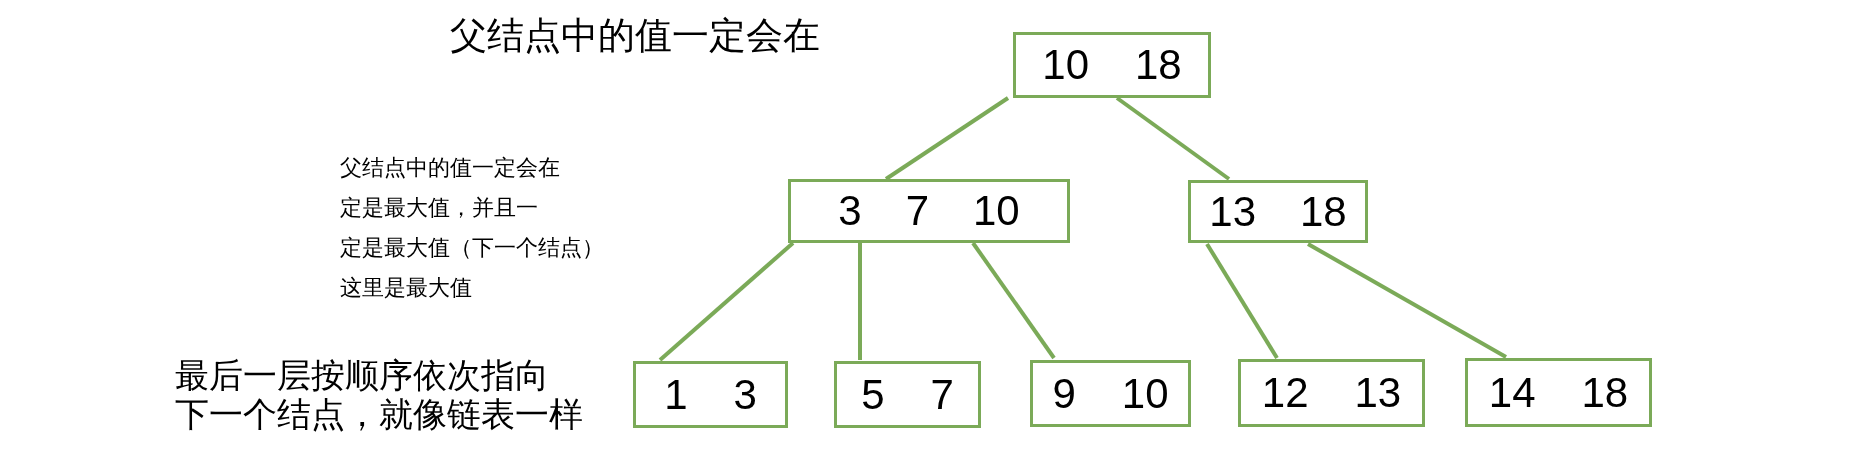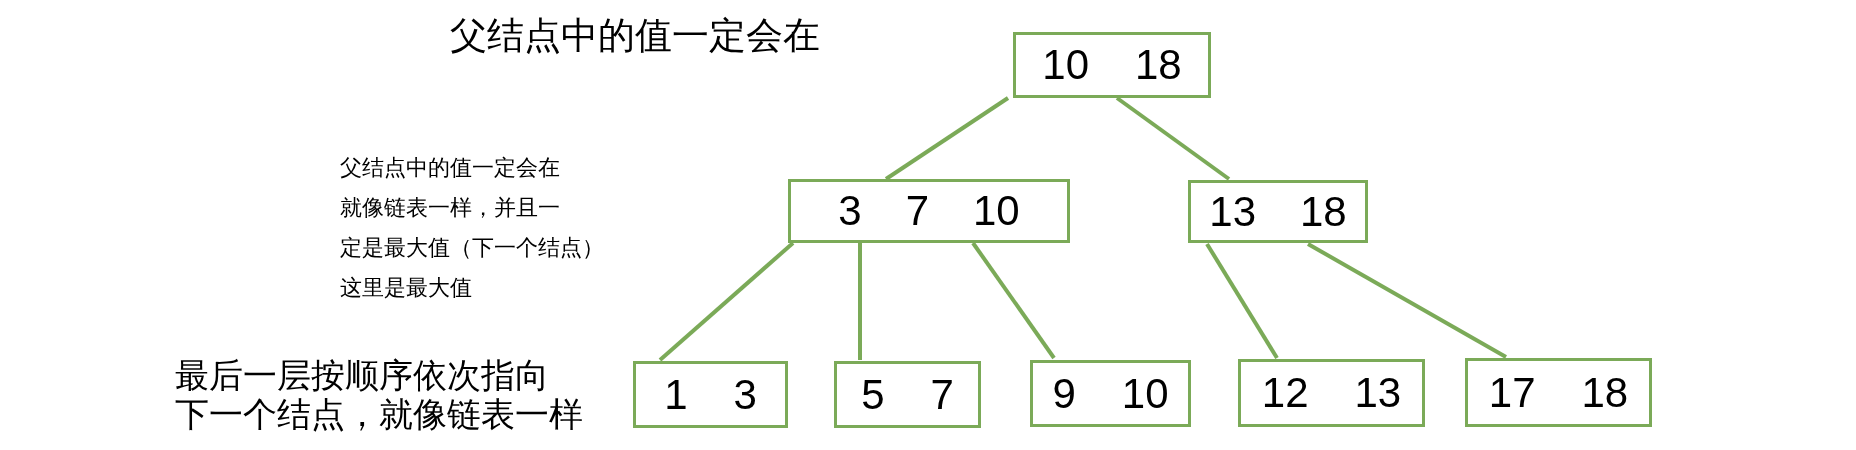--- a/index.html
+++ b/index.html
@@ -105,21 +105,21 @@
     <line class="link-arrow" x1="743" y1="394" x2="779" y2="394" marker-end="url(#arrowhead)"></line>
     <line class="link-arrow" x1="936" y1="394" x2="975" y2="394" marker-end="url(#arrowhead)"></line>
     <line class="link-arrow" x1="1146" y1="394" x2="1183" y2="394" marker-end="url(#arrowhead)"></line>
     <line class="link-arrow" x1="1380" y1="394" x2="1410" y2="394" marker-end="url(#arrowhead)"></line>
   </svg>
 
   <div class="annotation annotation-top">父结点中的值一定会在</div>
 
   <div class="annotation annotation-parent">
     <div>父结点中的值一定会在</div>
-    <div>就像链表一样，并且一</div>
+    <div>定是最大值，并且一</div>
     <div>定是最大值（下一个结点）</div>
     <div>这里是最大值</div>
   </div>
 
   <div class="annotation annotation-leaf">
     <div>最后一层按顺序依次指向</div>
     <div>下一个结点，就像链表一样</div>
   </div>
 
   <div class="node node-root gap46">
@@ -152,17 +152,17 @@
     <span class="val">9</span>
     <span class="val">10</span>
   </div>
 
   <div class="node node-leaf-3 gap46">
     <span class="val">12</span>
     <span class="val">13</span>
   </div>
 
   <div class="node node-leaf-4 gap46">
-    <span class="val">17</span>
+    <span class="val">14</span>
     <span class="val">18</span>
   </div>
 
 </div>
 
 </body></html>

